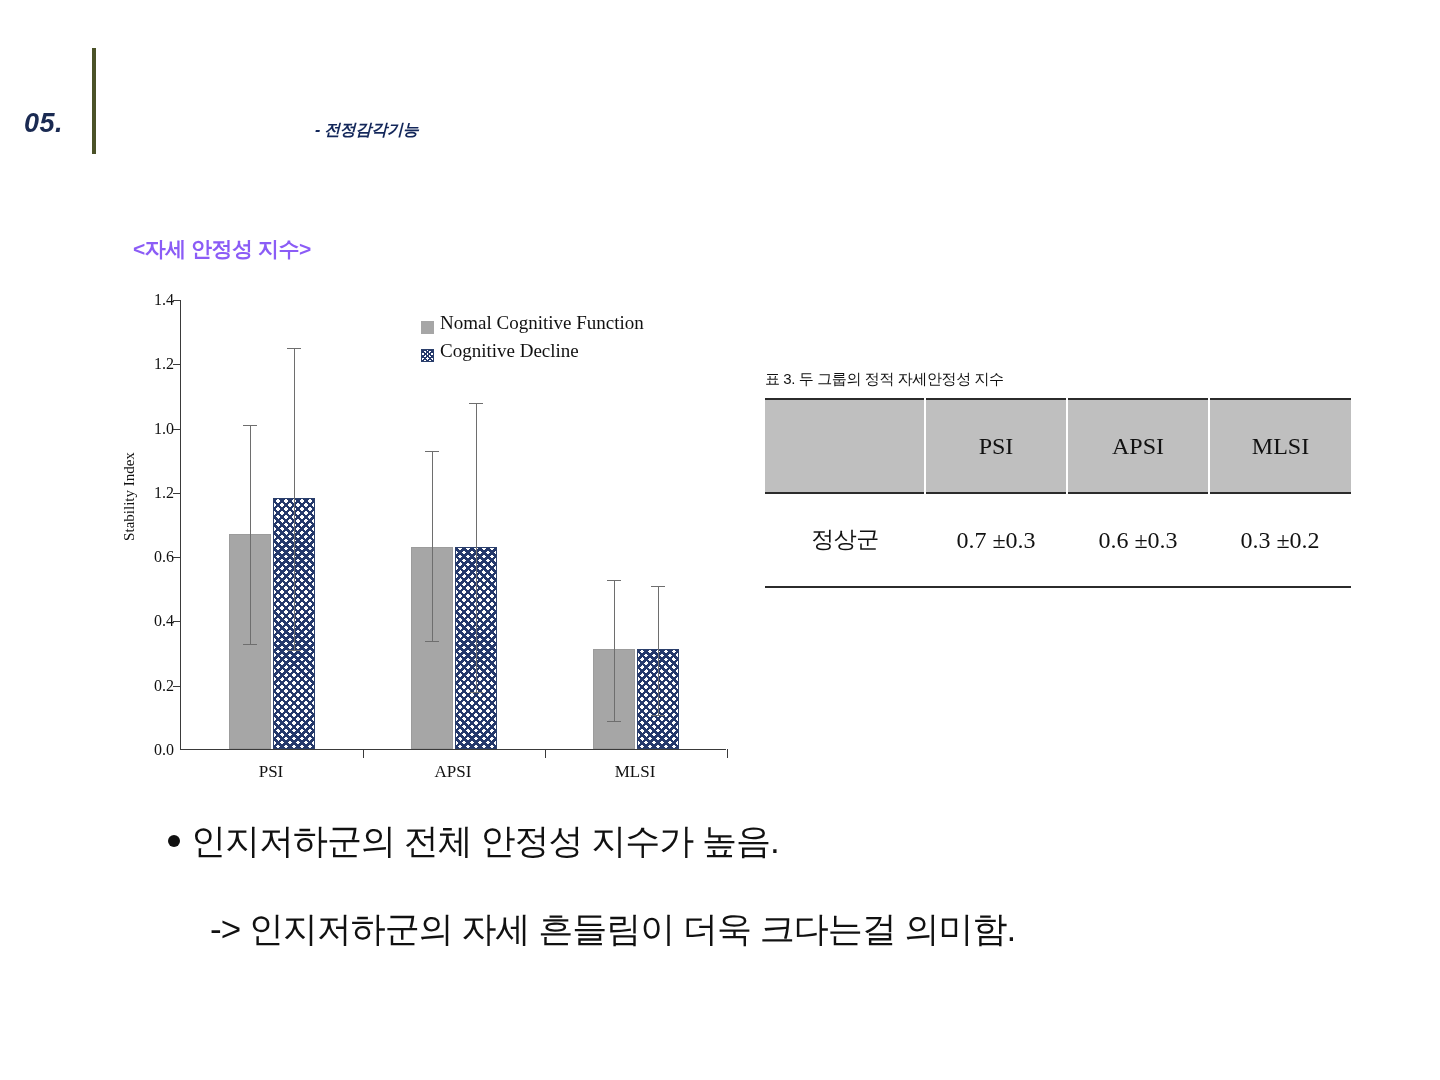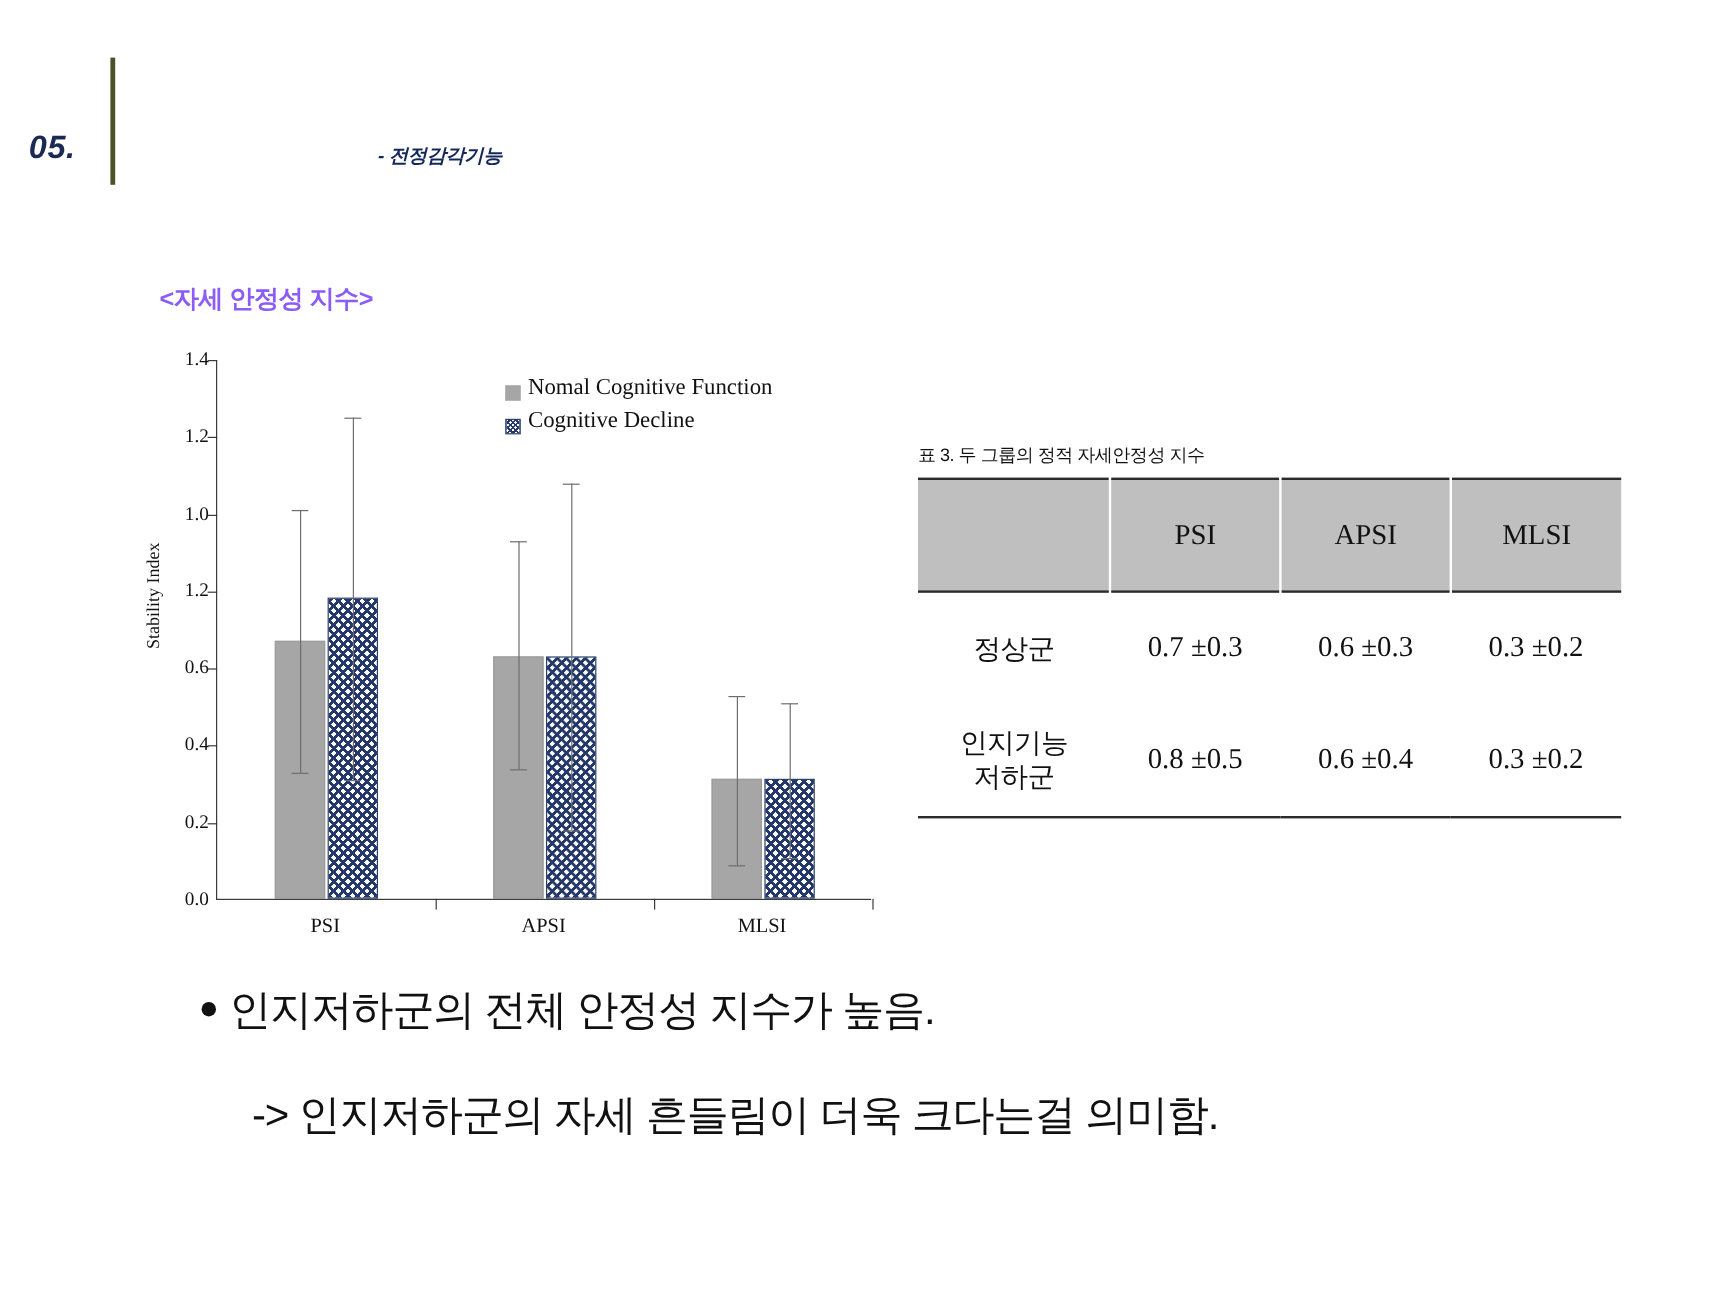--- a/index.html
+++ b/index.html
@@ -333,29 +333,20 @@
         <th>MLSI</th>
       </tr>
     </thead>
     <tbody>
       <tr>
         <td class="row-label">정상군</td>
         <td>0.7 ±0.3</td>
         <td>0.6 ±0.3</td>
         <td>0.3 ±0.2</td>
       </tr>
-      <tr>
-        <td class="row-label">
-          <div>인지기능</div>
-          <div>저하군</div>
-        </td>
-        <td>0.8 ±0.5</td>
-        <td>0.6 ±0.4</td>
-        <td>0.3 ±0.2</td>
-      </tr>
     </tbody>
   </table>
 </div>
 
 <div id="bullet-block">
   <div id="bullet-line-1">
     <span id="bullet-dot"></span><span>인지저하군의 전체 안정성 지수가 높음.</span>
   </div>
   <div id="bullet-line-2">-&gt; 인지저하군의 자세 흔들림이 더욱 크다는걸 의미함.</div>
 </div>

